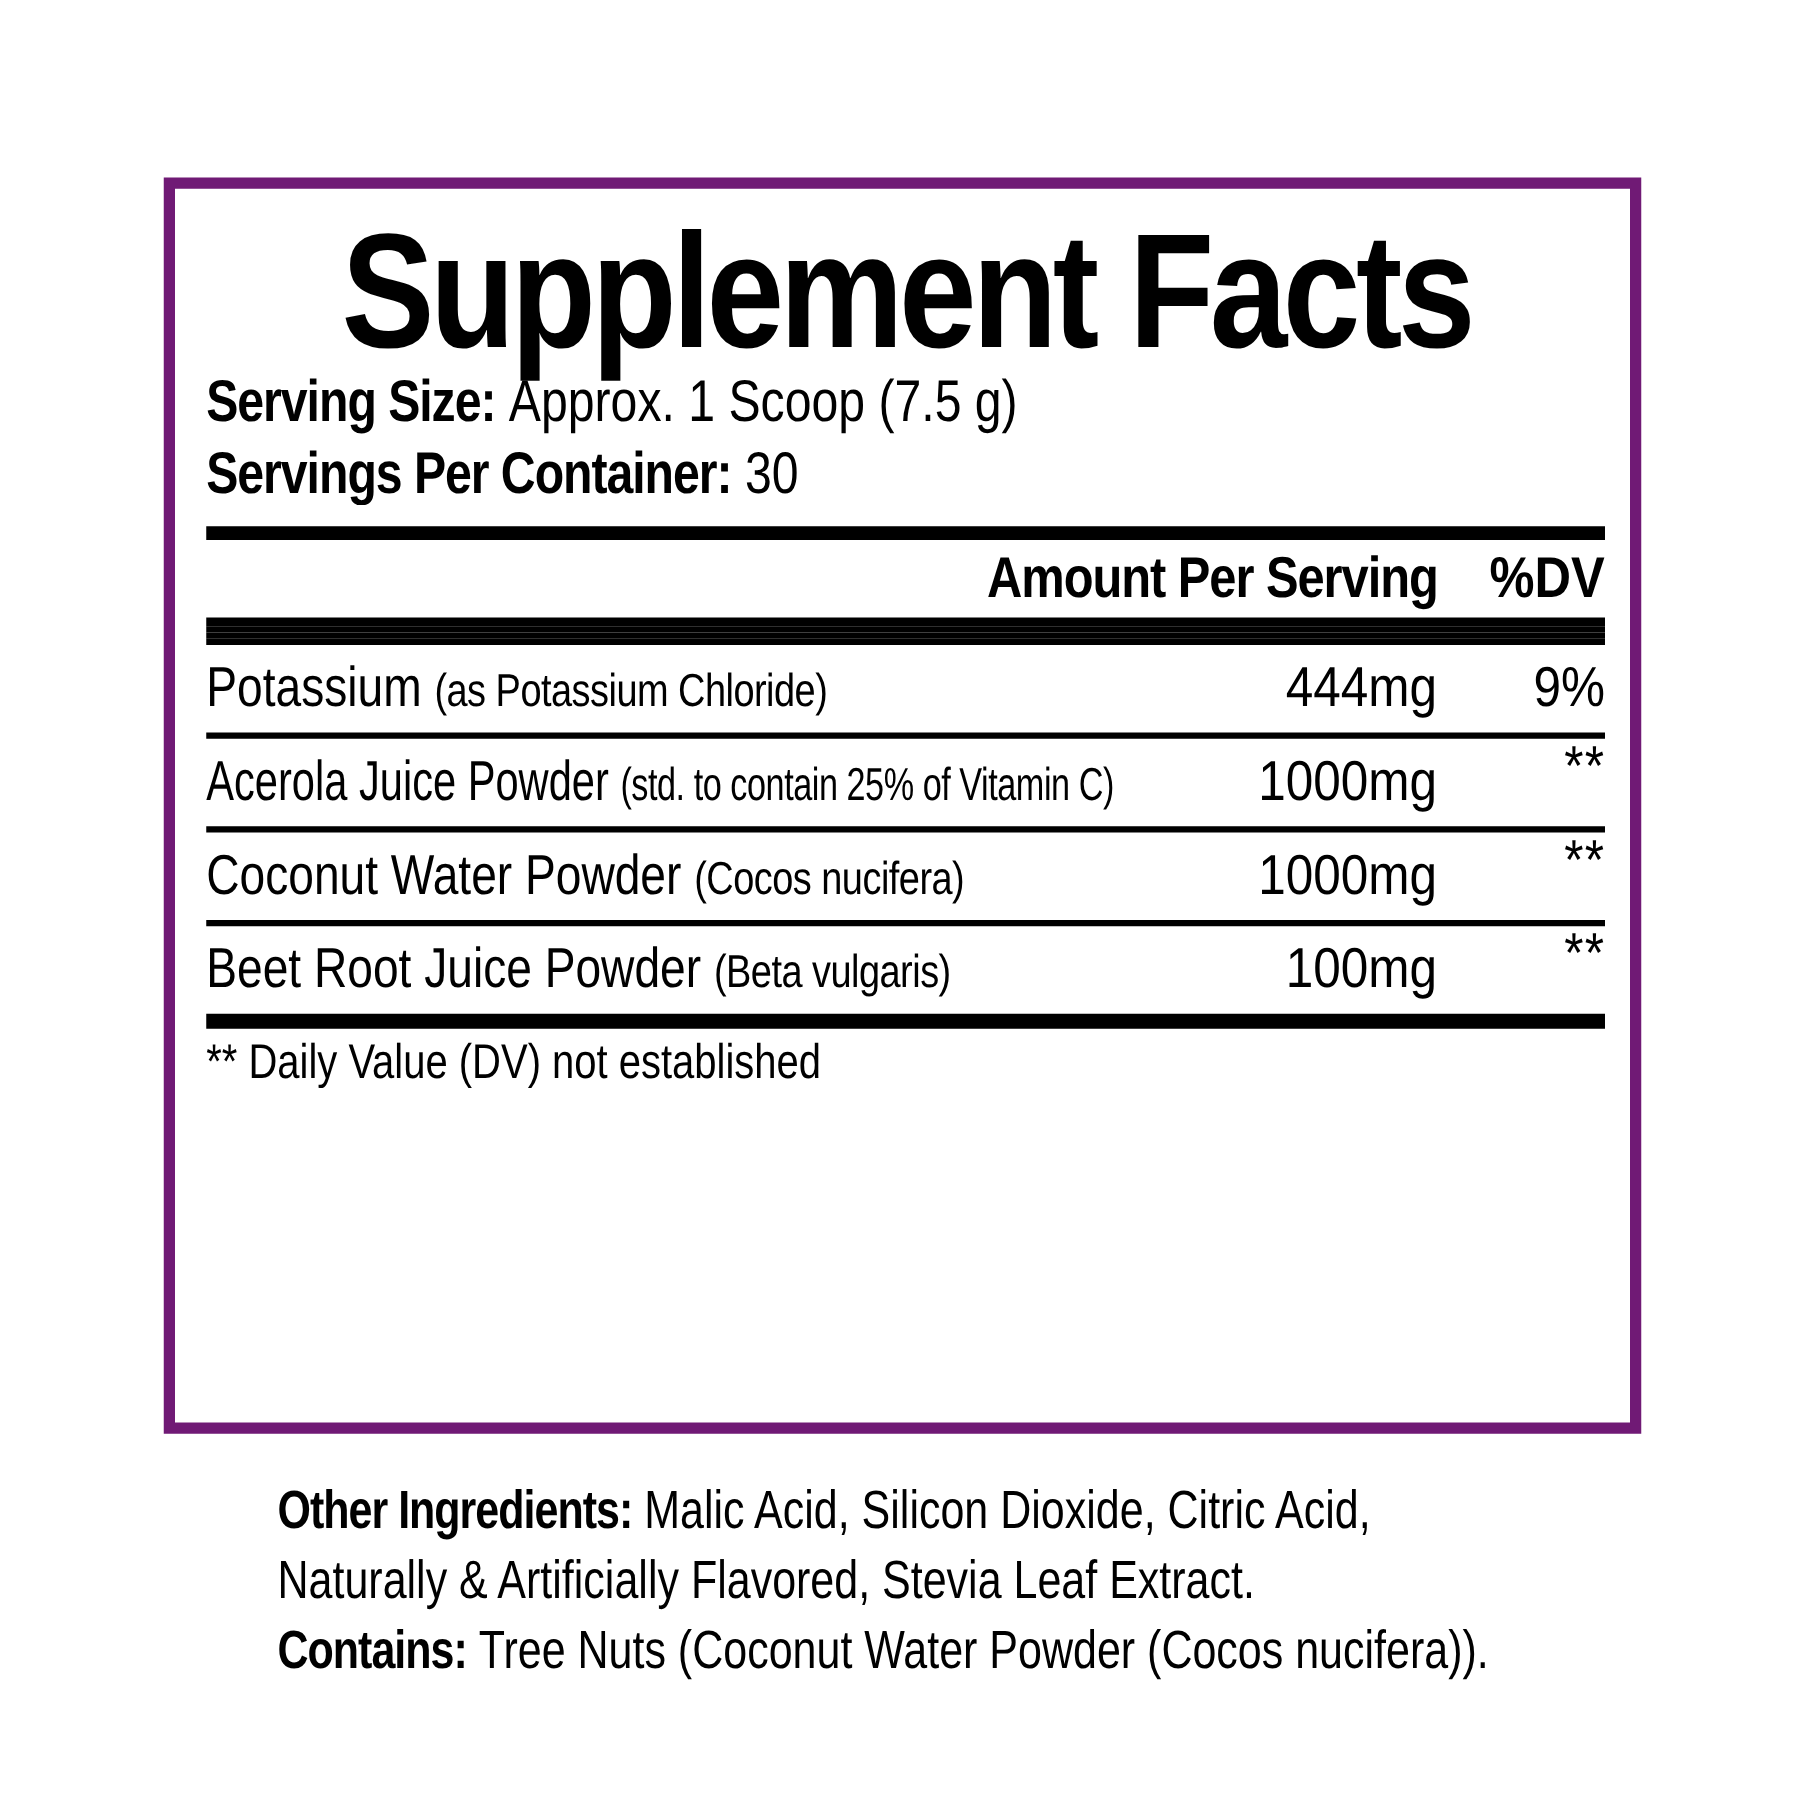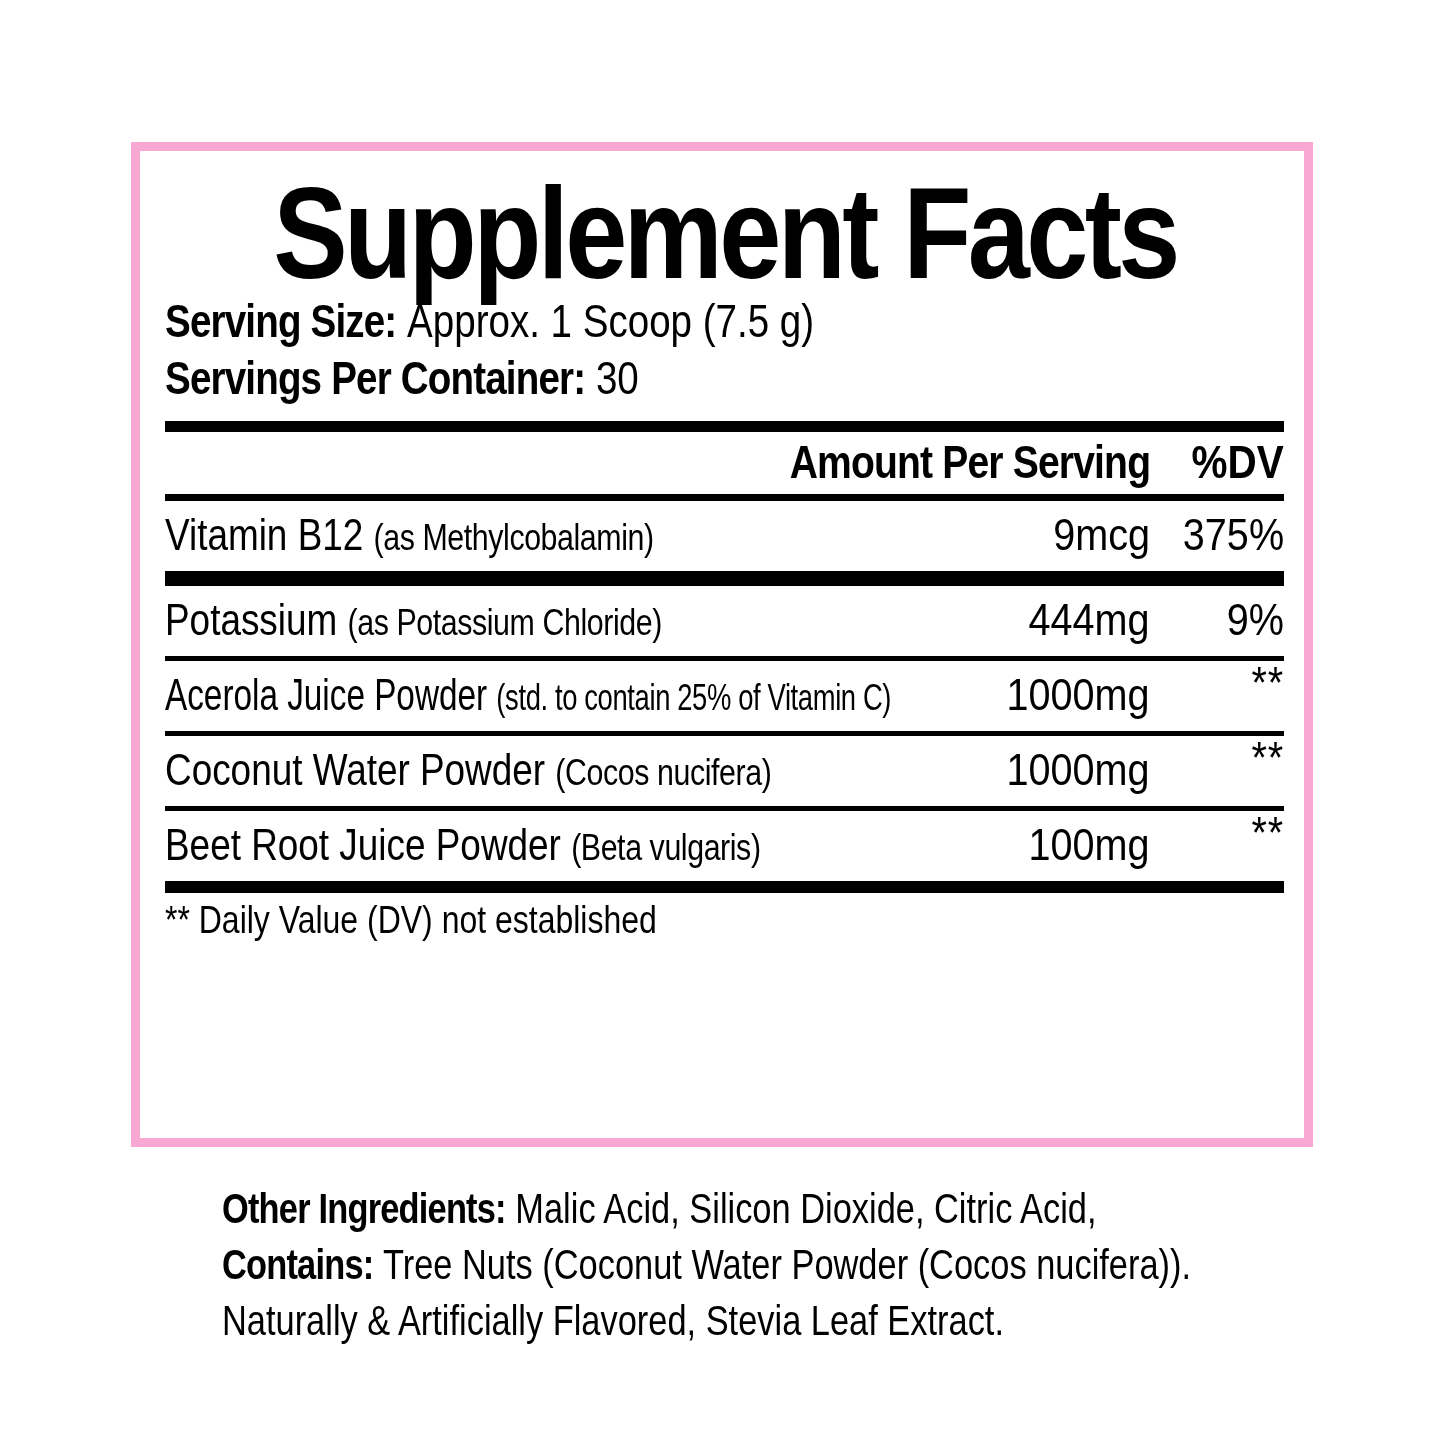--- a/index.html
+++ b/index.html
@@ -10,21 +10,21 @@
     color:#000;
     position:relative;
     overflow:hidden;
   }
   .canvas { position:absolute; inset:0; background:#fff; }
 
   .facts-box {
     position:absolute;
     left:131px; top:142px;
     width:1182px; height:1005px;
-    border:9px solid #f9a8d4;
+    border:9px solid #701a75;
     background:#fff;
     padding:0 20px 0 25px;
   }
 
   .panel-title {
     margin-top:16px;
     text-align:center;
     font-size:124px;
     font-weight:bold;
     letter-spacing:-4px;
@@ -147,25 +147,20 @@
 
     <div class="bar-thick-top"></div>
 
     <div class="header-row">
       <span class="hdr-amount">Amount Per Serving</span>
       <span class="hdr-dv">%DV</span>
     </div>
 
     <div class="bar-under-header"></div>
 
-    <div class="nutrient-row">
-      <span class="cell-name"><span>Vitamin B12</span> <span class="cell-detail">(as Methylcobalamin)</span></span>
-      <span class="cell-amount">9mcg</span>
-      <span class="cell-dv">375%</span>
-    </div>
     <div class="row-sep"></div>
 
     <div class="row-sep"></div>
 
     <div class="row-sep"></div>
 
     <div class="nutrient-row">
       <span class="cell-name"><span>Potassium</span> <span class="cell-detail">(as Potassium Chloride)</span></span>
       <span class="cell-amount">444mg</span>
       <span class="cell-dv">9%</span>
@@ -198,20 +193,20 @@
       <span>** Daily Value (DV) not established</span>
     </div>
 
   </div>
 
   <div class="notes">
     <div class="note-line">
       <span><span class="lbl-bold">Other Ingredients:</span>&nbsp;<span>Malic Acid, Silicon Dioxide, Citric Acid,</span></span>
     </div>
     <div class="note-line">
+      <span>Naturally &amp; Artificially Flavored, Stevia Leaf Extract.</span>
+    </div>
+    <div class="note-line">
       <span><span class="lbl-bold">Contains:</span>&nbsp;<span>Tree Nuts (Coconut Water Powder (Cocos nucifera)).</span></span>
     </div>
-    <div class="note-line">
-      <span>Naturally &amp; Artificially Flavored, Stevia Leaf Extract.</span>
-    </div>
   </div>
 
 </div>
 
 </body></html>

